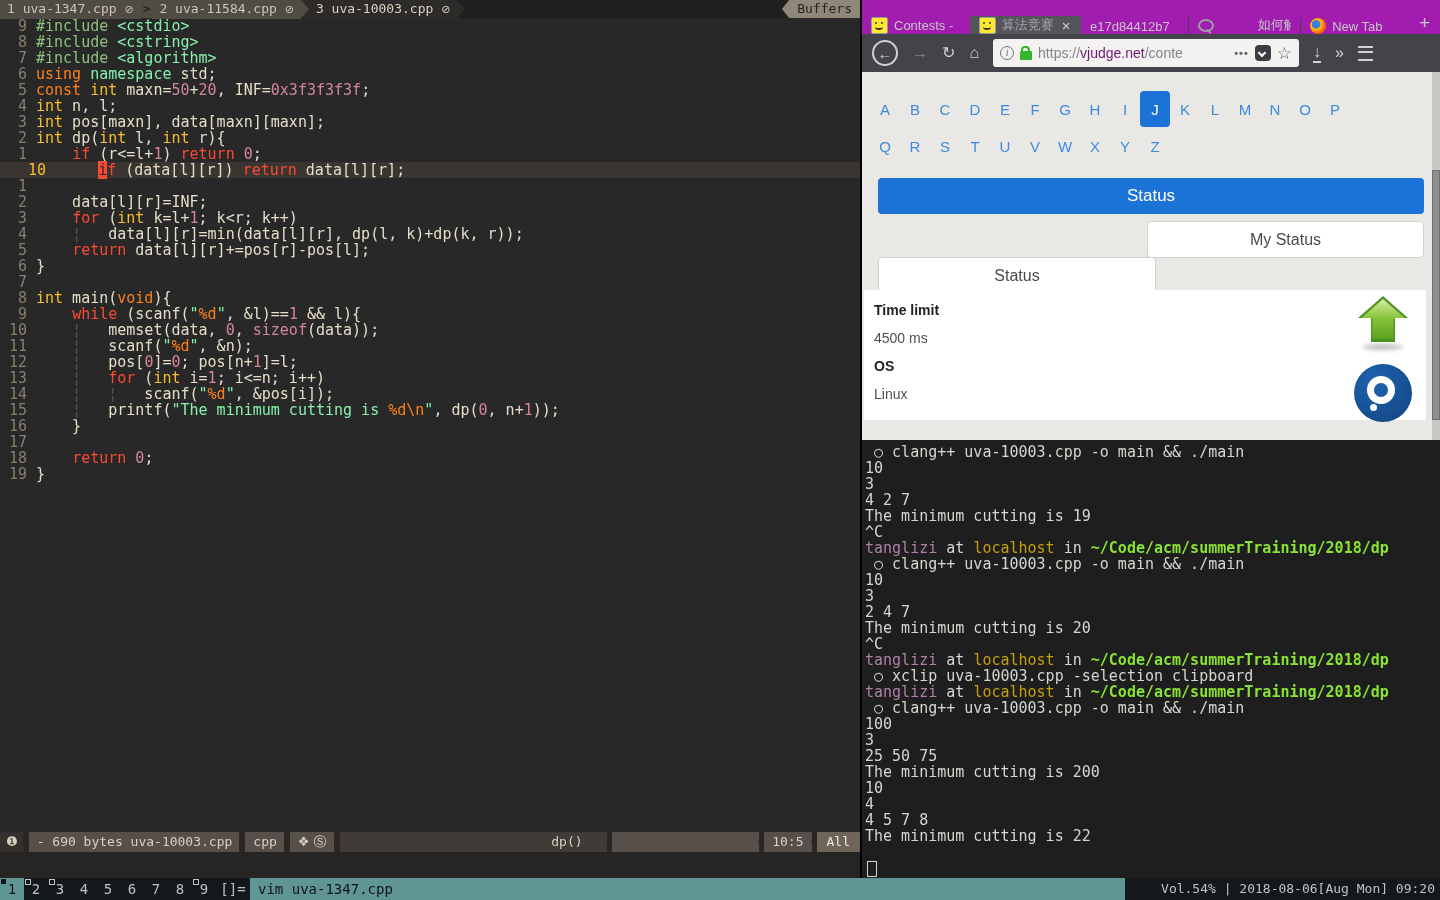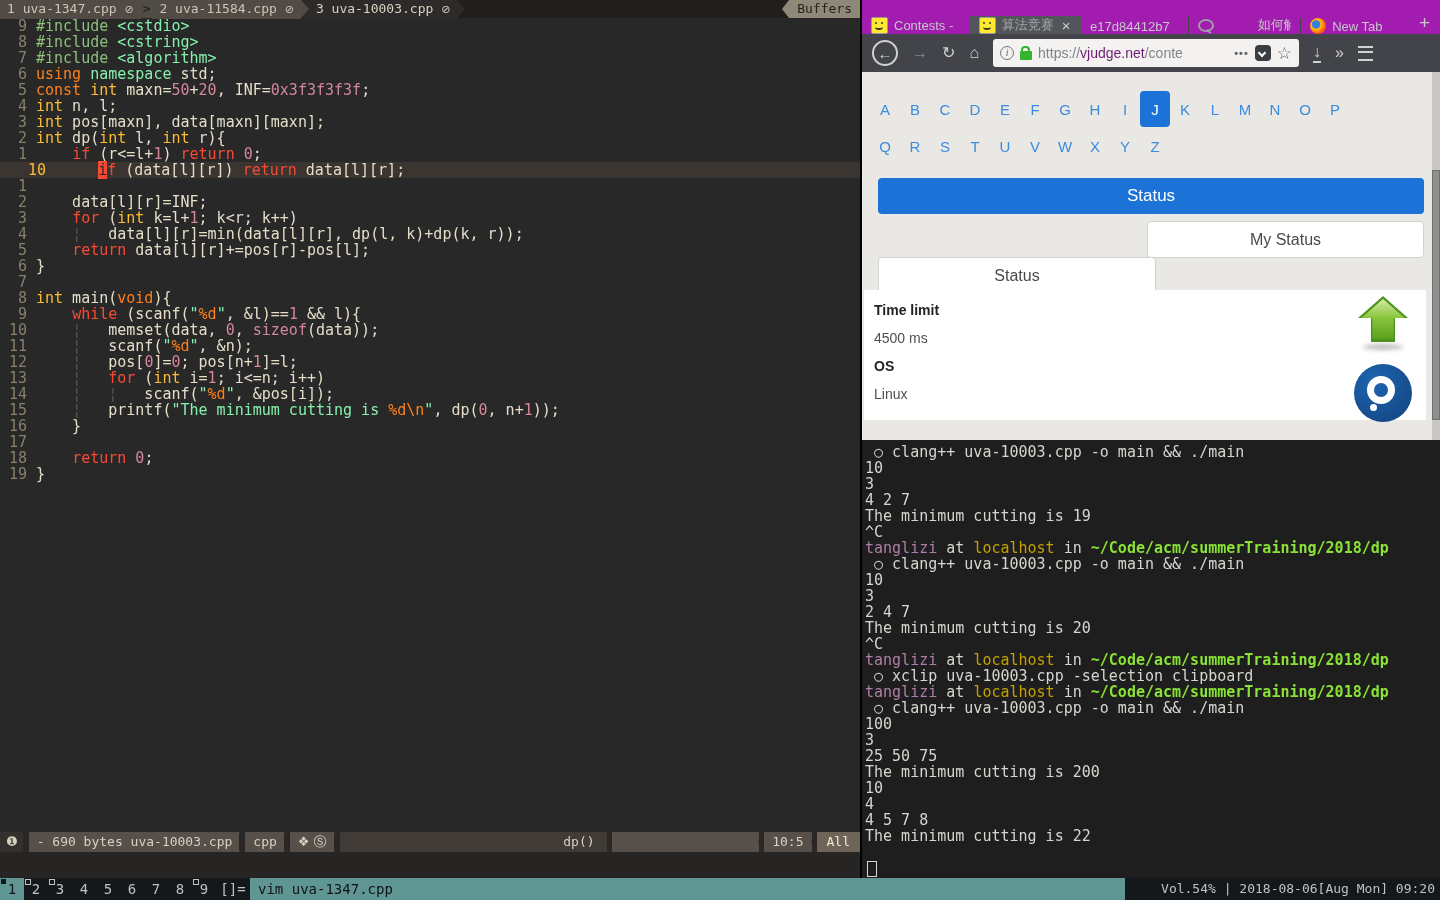--- a/index.html
+++ b/index.html
@@ -26,21 +26,21 @@
   .cl.cur .ln{text-align:left;padding-left:2px;padding-right:7px;color:#fabd2f;}
   .tok-f{color:#e4ddc8;} .tok-k{color:#fb4934;} .tok-t{color:#fabd2f;}
   .tok-o{color:#fe8019;} .tok-n{color:#d3869b;} .tok-s{color:#86efac;}
   .tok-p{color:#8ec07c;} .tok-x{color:#fe8019;} .tok-g{color:#5a544c;}
   .tok-c{background:#fb4934;color:#282828;}
 
   #vim-statusline{position:absolute;left:0;top:832px;right:0;height:20px;display:flex;align-items:stretch;
     font:13px/20px "DejaVu Sans Mono",monospace;color:#d8d0c0;white-space:pre;}
   .sl-mode{background:#34302d;padding:0 6px;font-family:"DejaVu Sans",sans-serif;}
   .sl-mid{background:#57504a;padding:0 8px;}
-  .sl-low{background:#403b36;flex:1;display:flex;align-items:flex-start;justify-content:flex-end;padding:0 12px;}
+  .sl-low{background:#403b36;flex:1;display:flex;align-items:flex-start;justify-content:flex-end;padding:0 24px;}
   .sl-hi{background:#6e6558;color:#f1e9d9;padding:0 10px;}
   .sl-aR{border-left:7px solid #292624;align-self:center;border-top:10px solid transparent;border-bottom:10px solid transparent;height:0;width:0;margin:0 -1px;}
   .sl-aL{border-right:7px solid #292624;align-self:center;border-top:10px solid transparent;border-bottom:10px solid transparent;height:0;width:0;margin:0 -1px;}
   .gbox{display:inline-flex;flex-direction:column;justify-content:center;border:1px solid #cfc7b6;
     font:6px/6px "DejaVu Sans Mono",monospace;padding:1px 1px;vertical-align:middle;margin-right:3px;}
   #vim-cmdline{position:absolute;left:0;top:852px;right:0;height:26px;background:#262524;}
 
   
   #browser{position:absolute;left:862px;top:0;width:578px;height:440px;background:#43444a;}
   #tabbar{position:absolute;left:0;top:0;right:0;height:34px;background:#a21caf;display:flex;align-items:flex-end;

